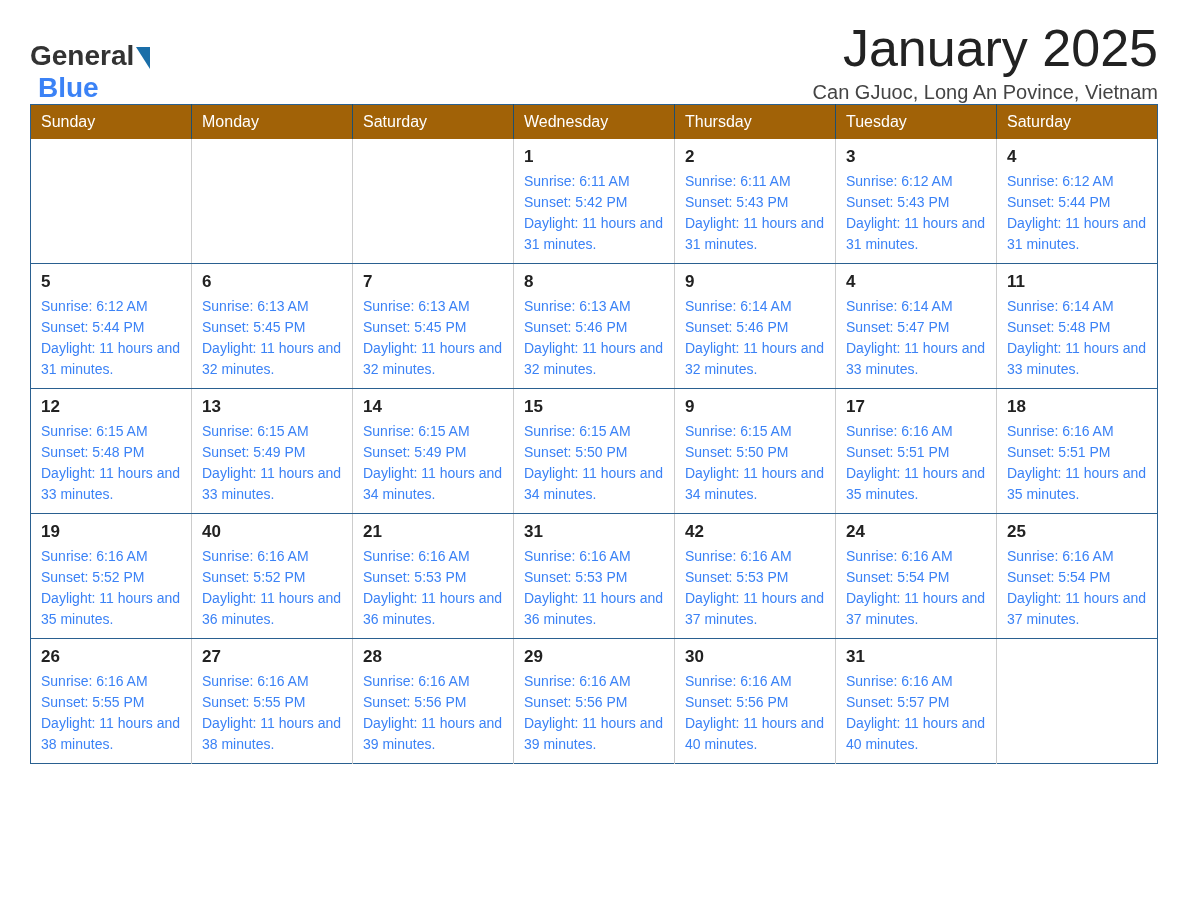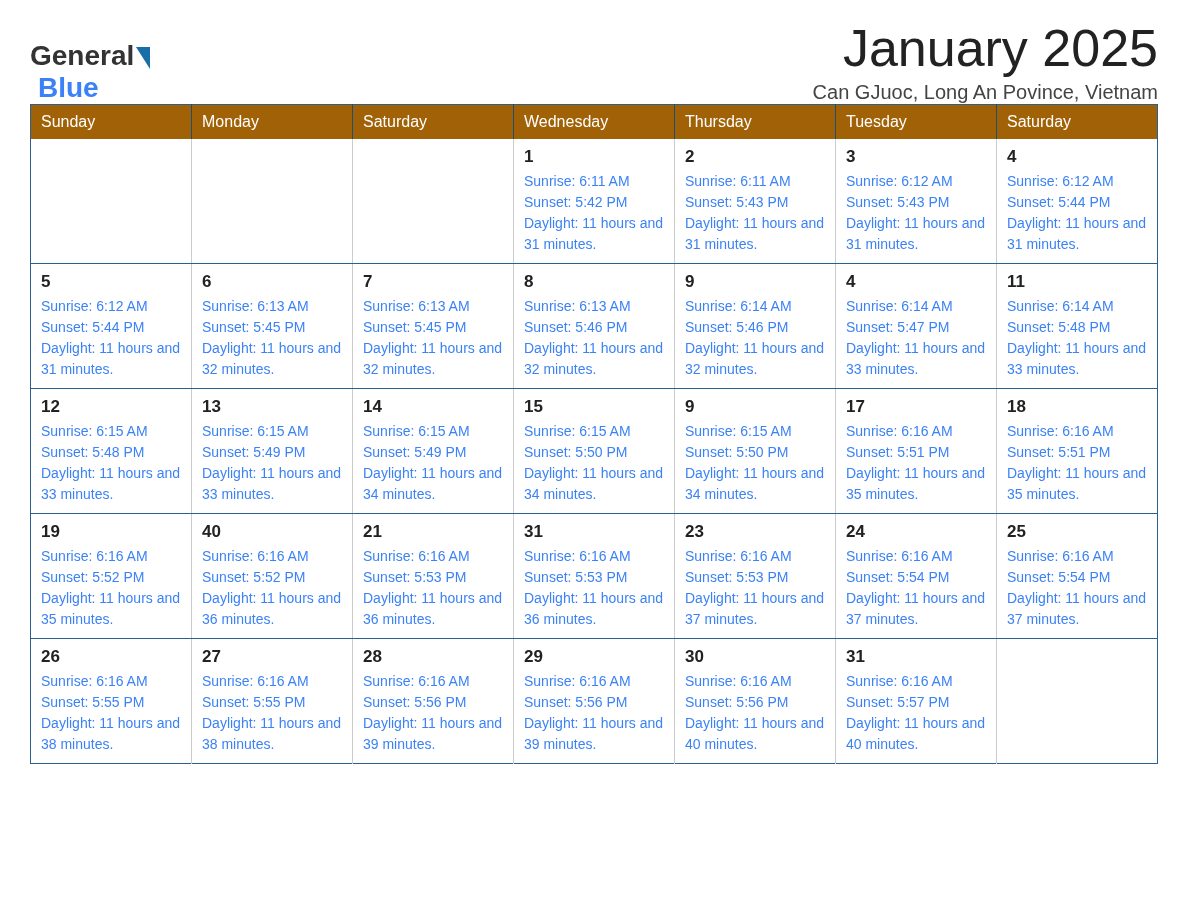--- a/index.html
+++ b/index.html
@@ -234,21 +234,21 @@
         </td>
         <td>
           <span class="day-number">21</span>
           <div class="day-info">Sunrise: 6:16 AM<br>Sunset: 5:53 PM<br>Daylight: 11 hours and 36 minutes.</div>
         </td>
         <td>
           <span class="day-number">31</span>
           <div class="day-info">Sunrise: 6:16 AM<br>Sunset: 5:53 PM<br>Daylight: 11 hours and 36 minutes.</div>
         </td>
         <td>
-          <span class="day-number">23</span>
+          <span class="day-number">42</span>
           <div class="day-info">Sunrise: 6:16 AM<br>Sunset: 5:53 PM<br>Daylight: 11 hours and 37 minutes.</div>
         </td>
         <td>
           <span class="day-number">24</span>
           <div class="day-info">Sunrise: 6:16 AM<br>Sunset: 5:54 PM<br>Daylight: 11 hours and 37 minutes.</div>
         </td>
         <td>
           <span class="day-number">25</span>
           <div class="day-info">Sunrise: 6:16 AM<br>Sunset: 5:54 PM<br>Daylight: 11 hours and 37 minutes.</div>
         </td>

